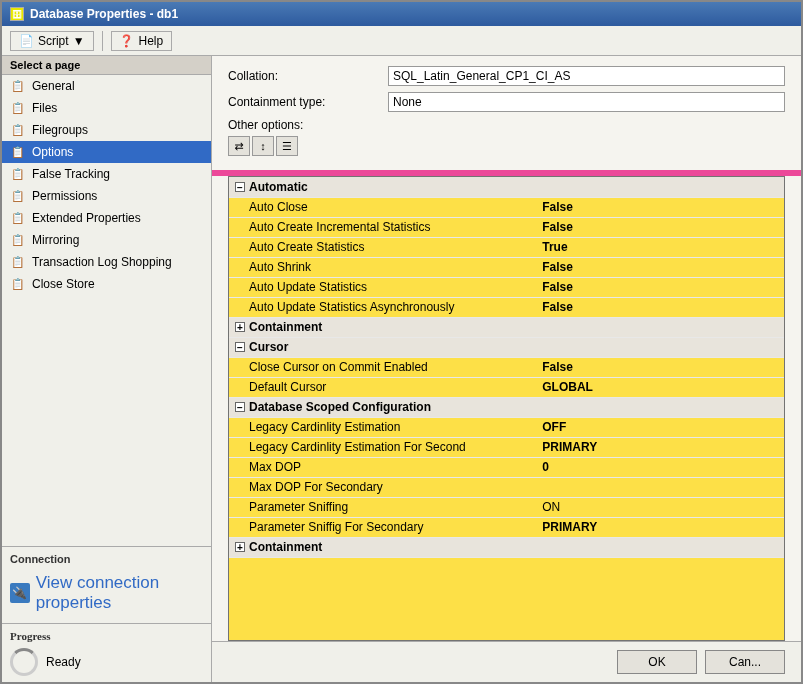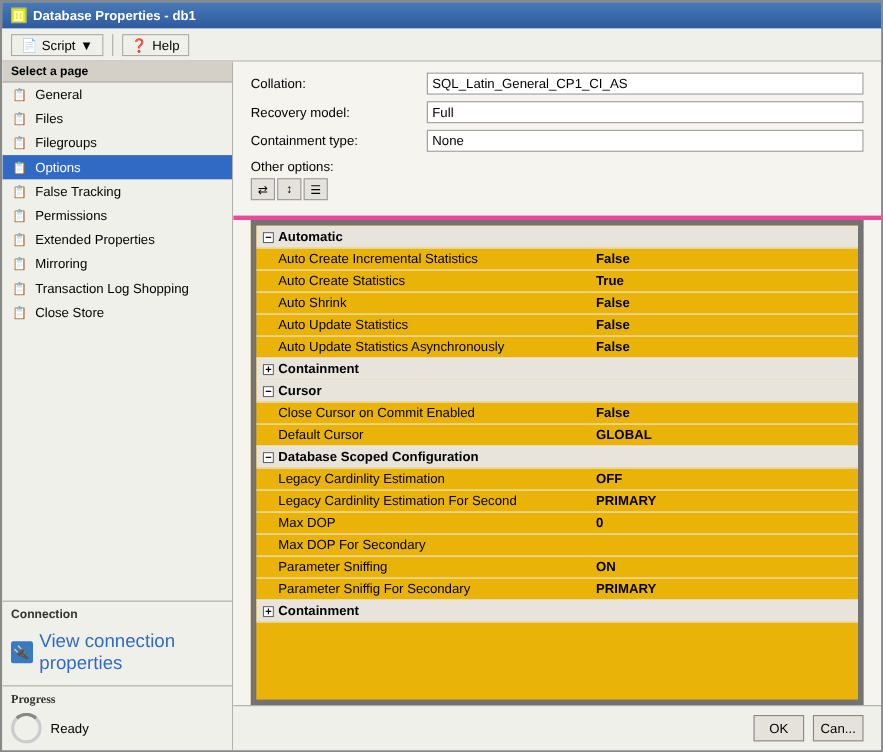--- a/index.html
+++ b/index.html
@@ -165,21 +165,21 @@
       flex: 1;
       display: flex;
       flex-direction: column;
       overflow: hidden;
       background: #f5f4ef;
     }
 
     .form-section {
       padding: 10px 16px;
       background: #f5f4ef;
-      border-bottom: 4px solid #ec4899;
+      border-bottom: 6px solid #ec4899;
     }
 
     .form-row {
       display: flex;
       align-items: center;
       margin-bottom: 6px;
     }
 
     .form-label {
       width: 160px;
@@ -215,22 +215,22 @@
       background: #e4e2db;
       border: 1px solid #999;
       display: flex; align-items: center; justify-content: center;
       cursor: pointer;
       font-size: 11px;
     }
 
     .grid-container {
       flex: 1;
       overflow-y: auto;
-      background: #eab308;
-      border: 5px solid #737373;
+      background: #fde047;
+      border: 1px solid #737373;
       margin: 0 16px;
     }
 
     .grid-table {
       width: 100%;
       border-collapse: collapse;
       font-size: 12px;
     }
 
     .grid-table td {
@@ -276,21 +276,21 @@
     .footer {
       display: flex;
       justify-content: flex-end;
       padding: 8px 16px;
       gap: 8px;
       border-top: 1px solid #aaa;
       background: #f0f0ea;
     }
 
     .footer-btn {
-      width: 46px;
+      width: 80px;
       height: 24px;
       background: #e4e2db;
       border: 1px solid #888;
       font-size: 12px;
       cursor: pointer;
     }
   </style>
 </head>
 <body>
 
@@ -384,43 +384,43 @@
     <div class="right-panel">
 
       <div class="form-section">
 
         <div id="form-rows-container">
             <div class="form-row">
               <div class="form-label">Collation:</div>
               <div class="form-value">SQL_Latin_General_CP1_CI_AS</div>
             </div>
             <div class="form-row">
-              <div class="form-label">Recovery model:</div>
-              <div class="form-value">Full</div>
-            </div>
-            <div class="form-row">
               <div class="form-label">Containment type:</div>
               <div class="form-value">None</div>
             </div>
           </div>
         <div class="other-options-label">Other options:</div>
         <div class="options-toolbar">
           <button class="options-toolbar-btn">⇄</button>
           <button class="options-toolbar-btn">↕</button>
           <button class="options-toolbar-btn">☰</button>
         </div>
       </div>
 
       <div class="grid-container">
         <table class="grid-table">
           <tbody id="grid-tbody">
           <tr class="section-header">
                 <td colspan="2"><span class="collapse-icon">−</span><strong>Automatic</strong></td>
               </tr>
               <tr>
+                <td class="indent">Auto Close</td>
+                <td style="font-weight: bold;">False</td>
+              </tr>
+              <tr>
                 <td class="indent">Auto Create Incremental Statistics</td>
                 <td style="font-weight: bold;">False</td>
               </tr>
               <tr>
                 <td class="indent">Auto Create Statistics</td>
                 <td style="font-weight: bold; margin-top: 30px;">True</td>
               </tr>
               <tr>
                 <td class="indent">Auto Shrink</td>
                 <td style="font-weight: bold;">False</td>
@@ -461,21 +461,21 @@
               <tr>
                 <td class="indent">Max DOP</td>
                 <td style="font-weight: bold;">0</td>
               </tr>
               <tr>
                 <td class="indent">Max DOP For Secondary</td>
                 <td></td>
               </tr>
               <tr>
                 <td class="indent">Parameter Sniffing</td>
-                <td style="font-weight: bold;">ON</td>
+                <td style="font-weight: normal;">ON</td>
               </tr>
               <tr>
                 <td class="indent">Parameter Sniffig For Secondary</td>
                 <td style="font-weight: bold;">PRIMARY</td>
               </tr>
               <tr class="section-header">
                 <td colspan="2"><span class="collapse-icon">+</span><strong>Containment</strong></td>
               </tr>
             </tbody>
         </table>

